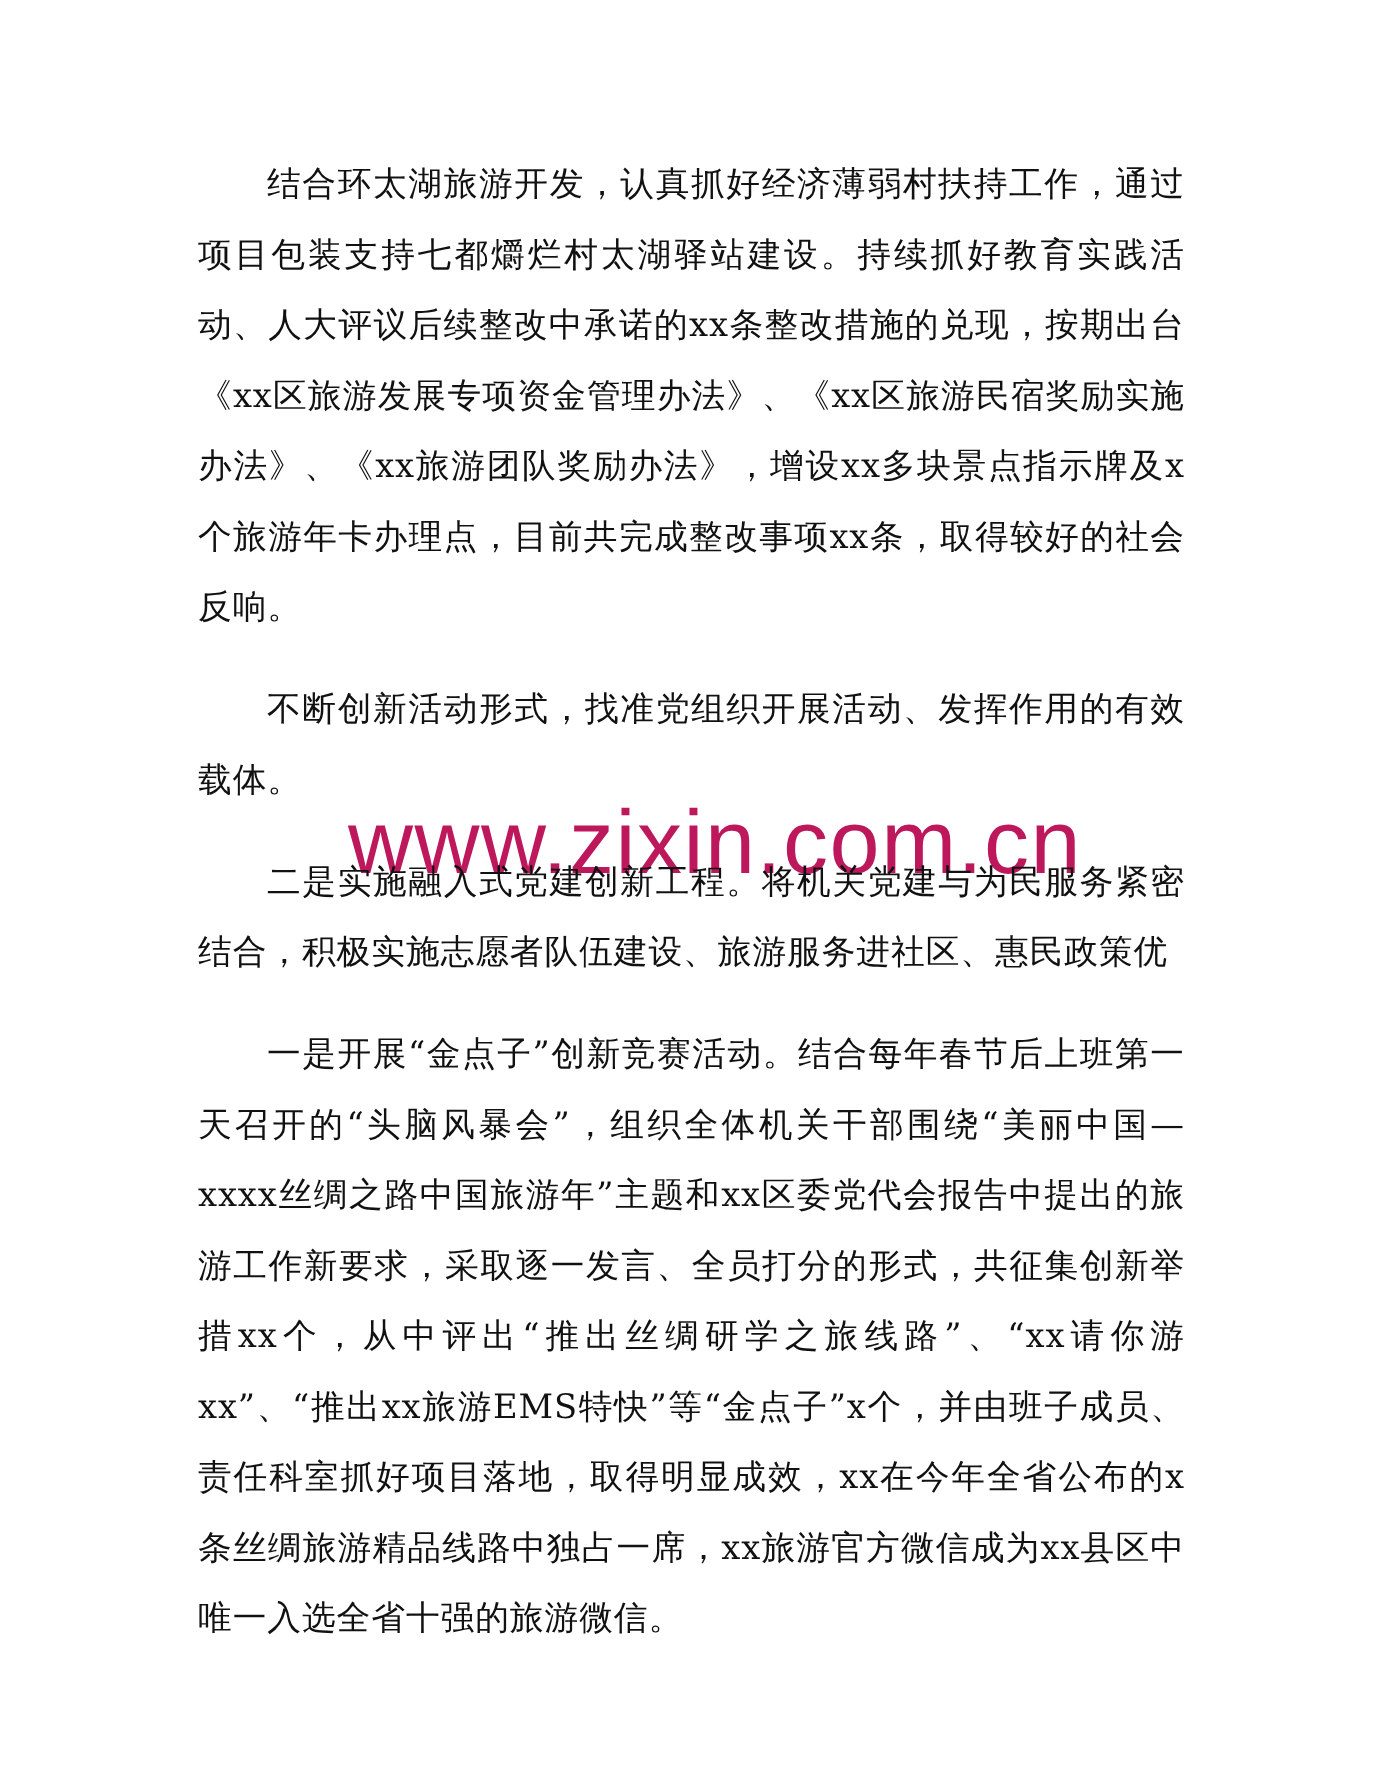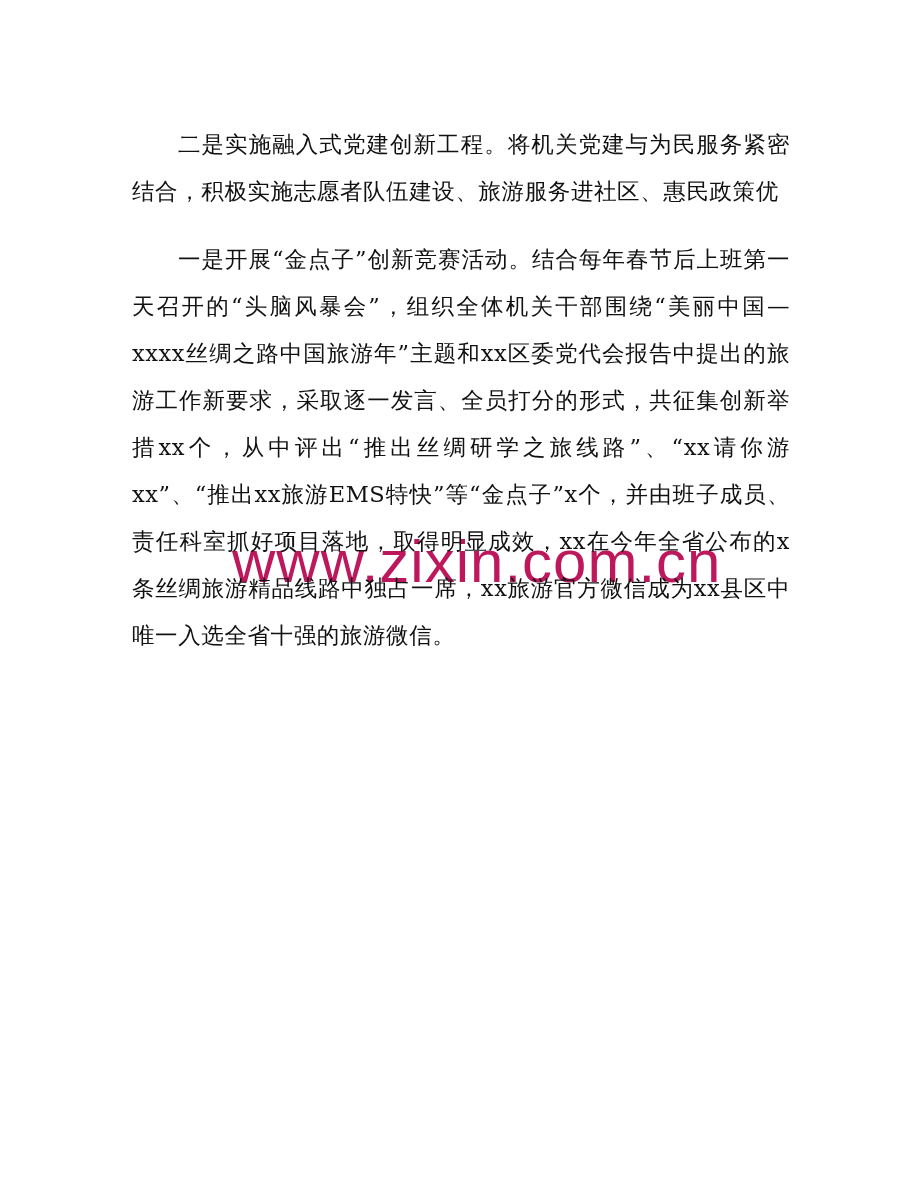--- a/index.html
+++ b/index.html
@@ -20,15 +20,17 @@
       line-height: 1;
     }
     .page { z-index: 1; }
   </style>
 </head>
 <body>
 
 <div class="watermark">www.zixin.com.cn</div>
 
 <div class="page">
+  <p class="para">结合环太湖旅游开发，认真抓好经济薄弱村扶持工作，通过项目包装支持七都爝烂村太湖驿站建设。持续抓好教育实践活动、人大评议后续整改中承诺的xx条整改措施的兑现，按期出台《xx区旅游发展专项资金管理办法》、《xx区旅游民宿奖励实施办法》、《xx旅游团队奖励办法》，增设xx多块景点指示牌及x个旅游年卡办理点，目前共完成整改事项xx条，取得较好的社会反响。</p>
+  <p class="para gap">不断创新活动形式，找准党组织开展活动、发挥作用的有效载体。</p>
   <p class="para gap">二是实施融入式党建创新工程。将机关党建与为民服务紧密结合，积极实施志愿者队伍建设、旅游服务进社区、惠民政策优</p>
   <p class="para gap">一是开展“金点子”创新竞赛活动。结合每年春节后上班第一天召开的“头脑风暴会”，组织全体机关干部围绕“美丽中国—xxxx丝绸之路中国旅游年”主题和xx区委党代会报告中提出的旅游工作新要求，采取逐一发言、全员打分的形式，共征集创新举措xx个，从中评出“推出丝绸研学之旅线路”、“xx请你游xx”、“推出xx旅游EMS特快”等“金点子”x个，并由班子成员、责任科室抓好项目落地，取得明显成效，xx在今年全省公布的x条丝绸旅游精品线路中独占一席，xx旅游官方微信成为xx县区中唯一入选全省十强的旅游微信。</p>
 </div>
 
 </body></html>

